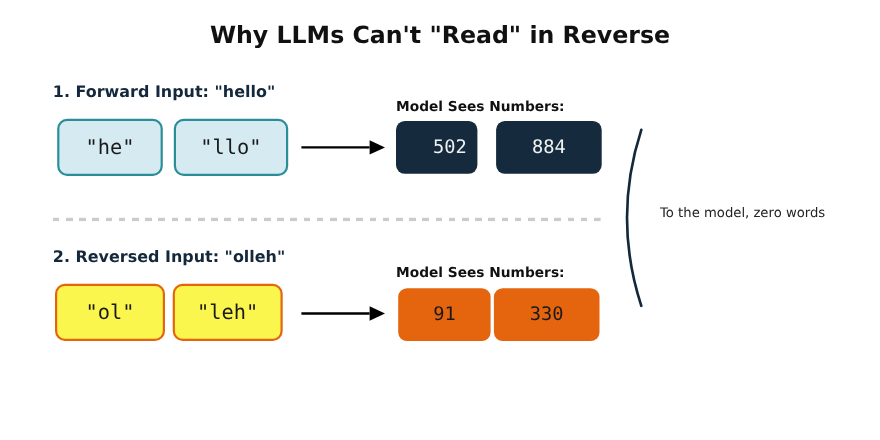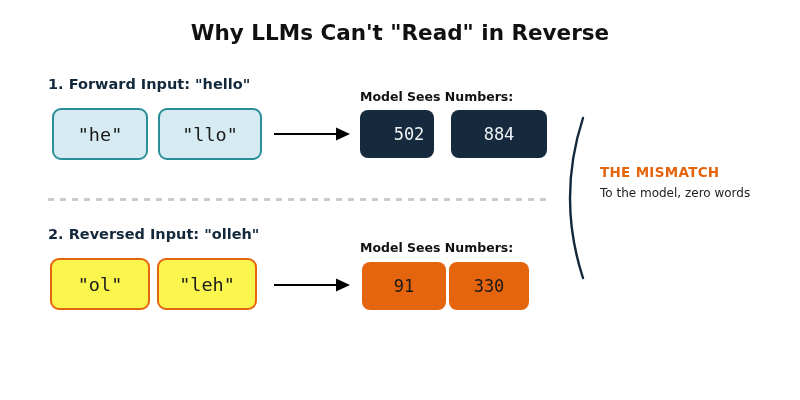--- a/index.html
+++ b/index.html
@@ -77,25 +77,24 @@
   <div class="token yellow" style="left:157px; top:258px; width:100px;">"leh"</div>
 
   <svg class="arrow" style="left:272px; top:275px;" width="80" height="20" viewBox="0 0 80 20">
     <line x1="2" y1="10" x2="64" y2="10" stroke="#000" stroke-width="2.2"></line>
     <polygon points="64,3.5 78,10 64,16.5" fill="#000"></polygon>
   </svg>
 
   <div class="model-label" style="left:360px; top:240px;">Model Sees Numbers:</div>
 
   <div class="idbox orangebg" style="left:362px; top:262px; width:84px;">91</div>
-  <div class="idbox orangebg" style="left:449px; top:262px; width:80px;">330</div>
+  <div class="idbox orangebg" style="left:449px; top:262px; width:96px;">330</div>
 
   <svg class="curve" width="44" height="176" viewBox="0 0 44 176">
     <path d="M 33 8 Q 7 88 33 168" fill="none" stroke="#14283c" stroke-width="2.4" stroke-linecap="round"></path>
   </svg>
 
-  <div class="mismatch-heading">THE MISMATCH</div>
 
   <div class="mismatch-text">
     <div>To the model, zero words</div>
   </div>
 
 </div>
 
 </body></html>

